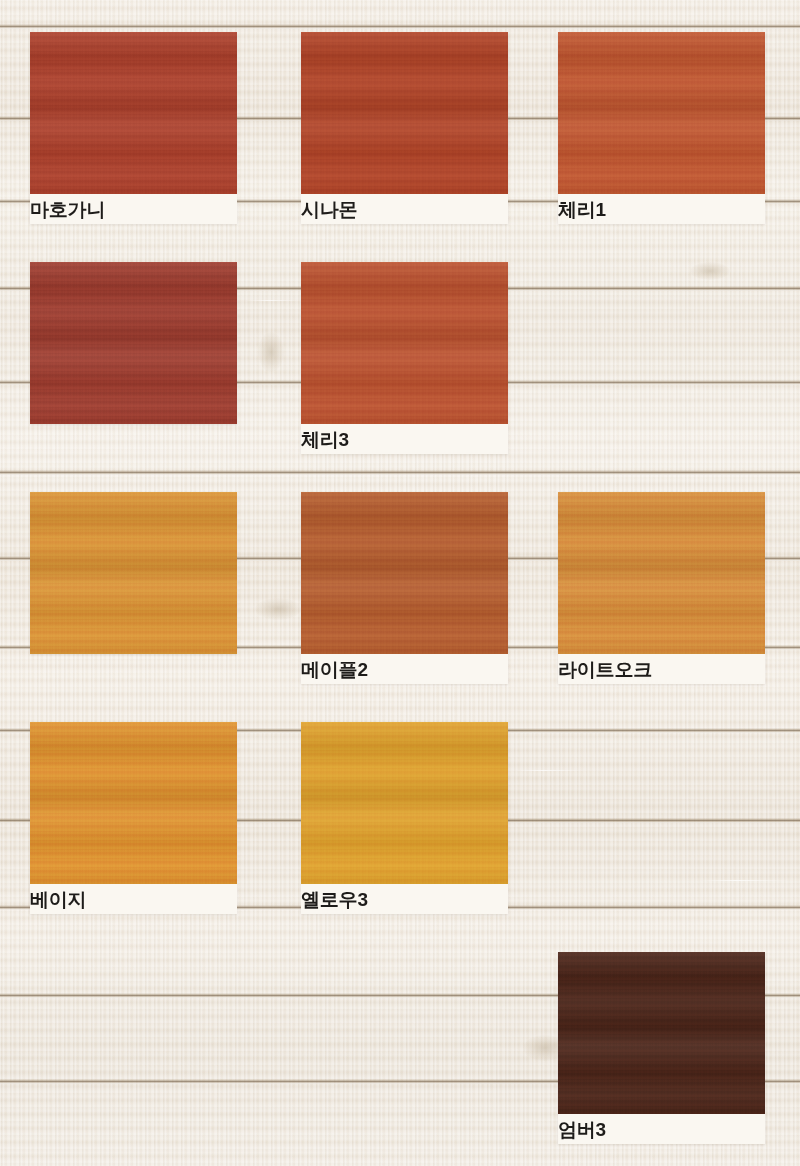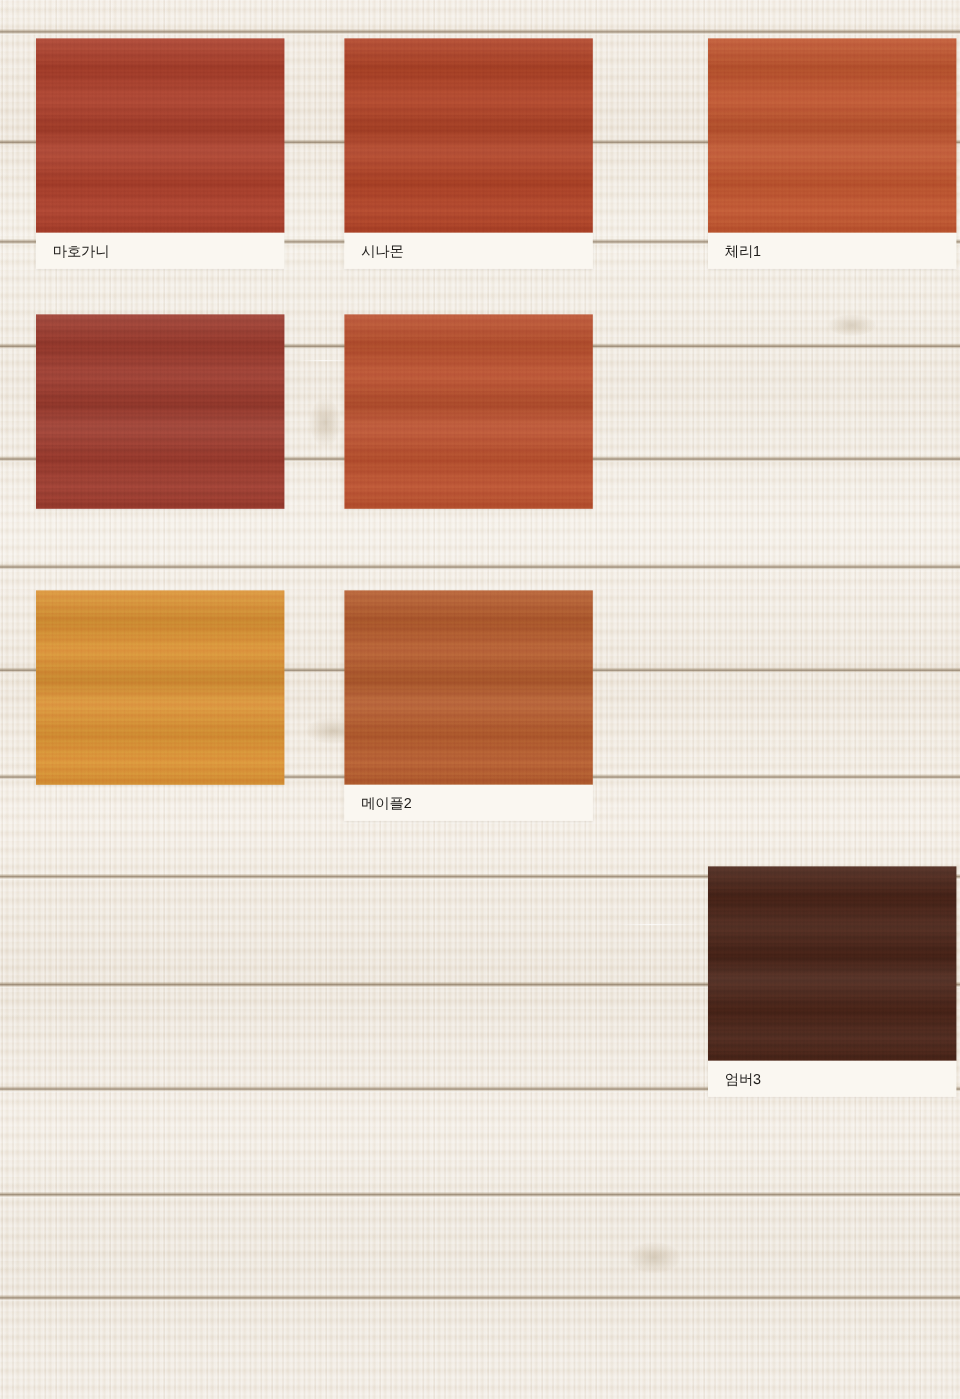--- a/index.html
+++ b/index.html
@@ -75,22 +75,22 @@
     width:753px;
   }
   .row{position:relative;height:230px;}
   .row.tall{height:231px;}
 
   .card{
     position:absolute;top:0;width:207px;
     box-shadow:0 1px 2px rgba(90,76,58,0.12);
   }
   .card.c0{left:0;}
-  .card.c1{left:257px;}
-  .card.c2{left:560px;}
+  .card.c1{left:271px;}
+  .card.c2{left:528px;}
 
   .chip{
     position:relative;height:162px;width:100%;
     overflow:hidden;
   }
   
   .chip::before{
     content:"";position:absolute;inset:0;
     background-image:
       repeating-linear-gradient(0deg,
@@ -121,23 +121,22 @@
       rgba(0,0,0,0.05) 100%);
   }
 
   .label{
     position:relative;height:30px;
     background:#FAF7F1;
     display:flex;align-items:center;
   }
   .label span{
     display:block;
-    padding-left:14px;
-    font-size:12px;
-    font-weight:normal;
+    font-size:19px;
+    font-weight:bold;
     color:#1E1C1A;
     letter-spacing:-0.2px;
     line-height:1;
     white-space:nowrap;
   }
 </style>
 </head>
 <body>
 
 <div id="board"></div>
@@ -212,35 +211,58 @@
       </div>
     </div>
   </div>
 
   <div class="row">
     <div class="card c0">
       <div class="chip" style="background-color: rgb(156, 59, 46);"></div>
     </div>
     <div class="card c1">
       <div class="chip" style="background-color: rgb(187, 81, 47);"></div>
+      <div class="label">
+        <span>체리3</span>
+      </div>
     </div>
   </div>
 
   <div class="row">
     <div class="card c0">
       <div class="chip" style="background-color: rgb(219, 146, 52);"></div>
     </div>
     <div class="card c1">
       <div class="chip" style="background-color: rgb(181, 92, 46);"></div>
       <div class="label">
         <span>메이플2</span>
       </div>
     </div>
-  </div>
-
+    <div class="card c2">
+      <div class="chip" style="background-color: rgb(216, 140, 57);"></div>
+      <div class="label">
+        <span>라이트오크</span>
+      </div>
+    </div>
+  </div>
+
+  <div class="row">
+    <div class="card c0">
+      <div class="chip" style="background-color: rgb(224, 145, 46);"></div>
+      <div class="label">
+        <span>베이지</span>
+      </div>
+    </div>
+    <div class="card c1">
+      <div class="chip" style="background-color: rgb(224, 160, 44);"></div>
+      <div class="label">
+        <span>옐로우3</span>
+      </div>
+    </div>
+  </div>
 
   <div class="row tall">
     <div class="card c2">
       <div class="chip" style="background-color: rgb(74, 36, 24);"></div>
       <div class="label">
         <span>엄버3</span>
       </div>
     </div>
   </div>
 

